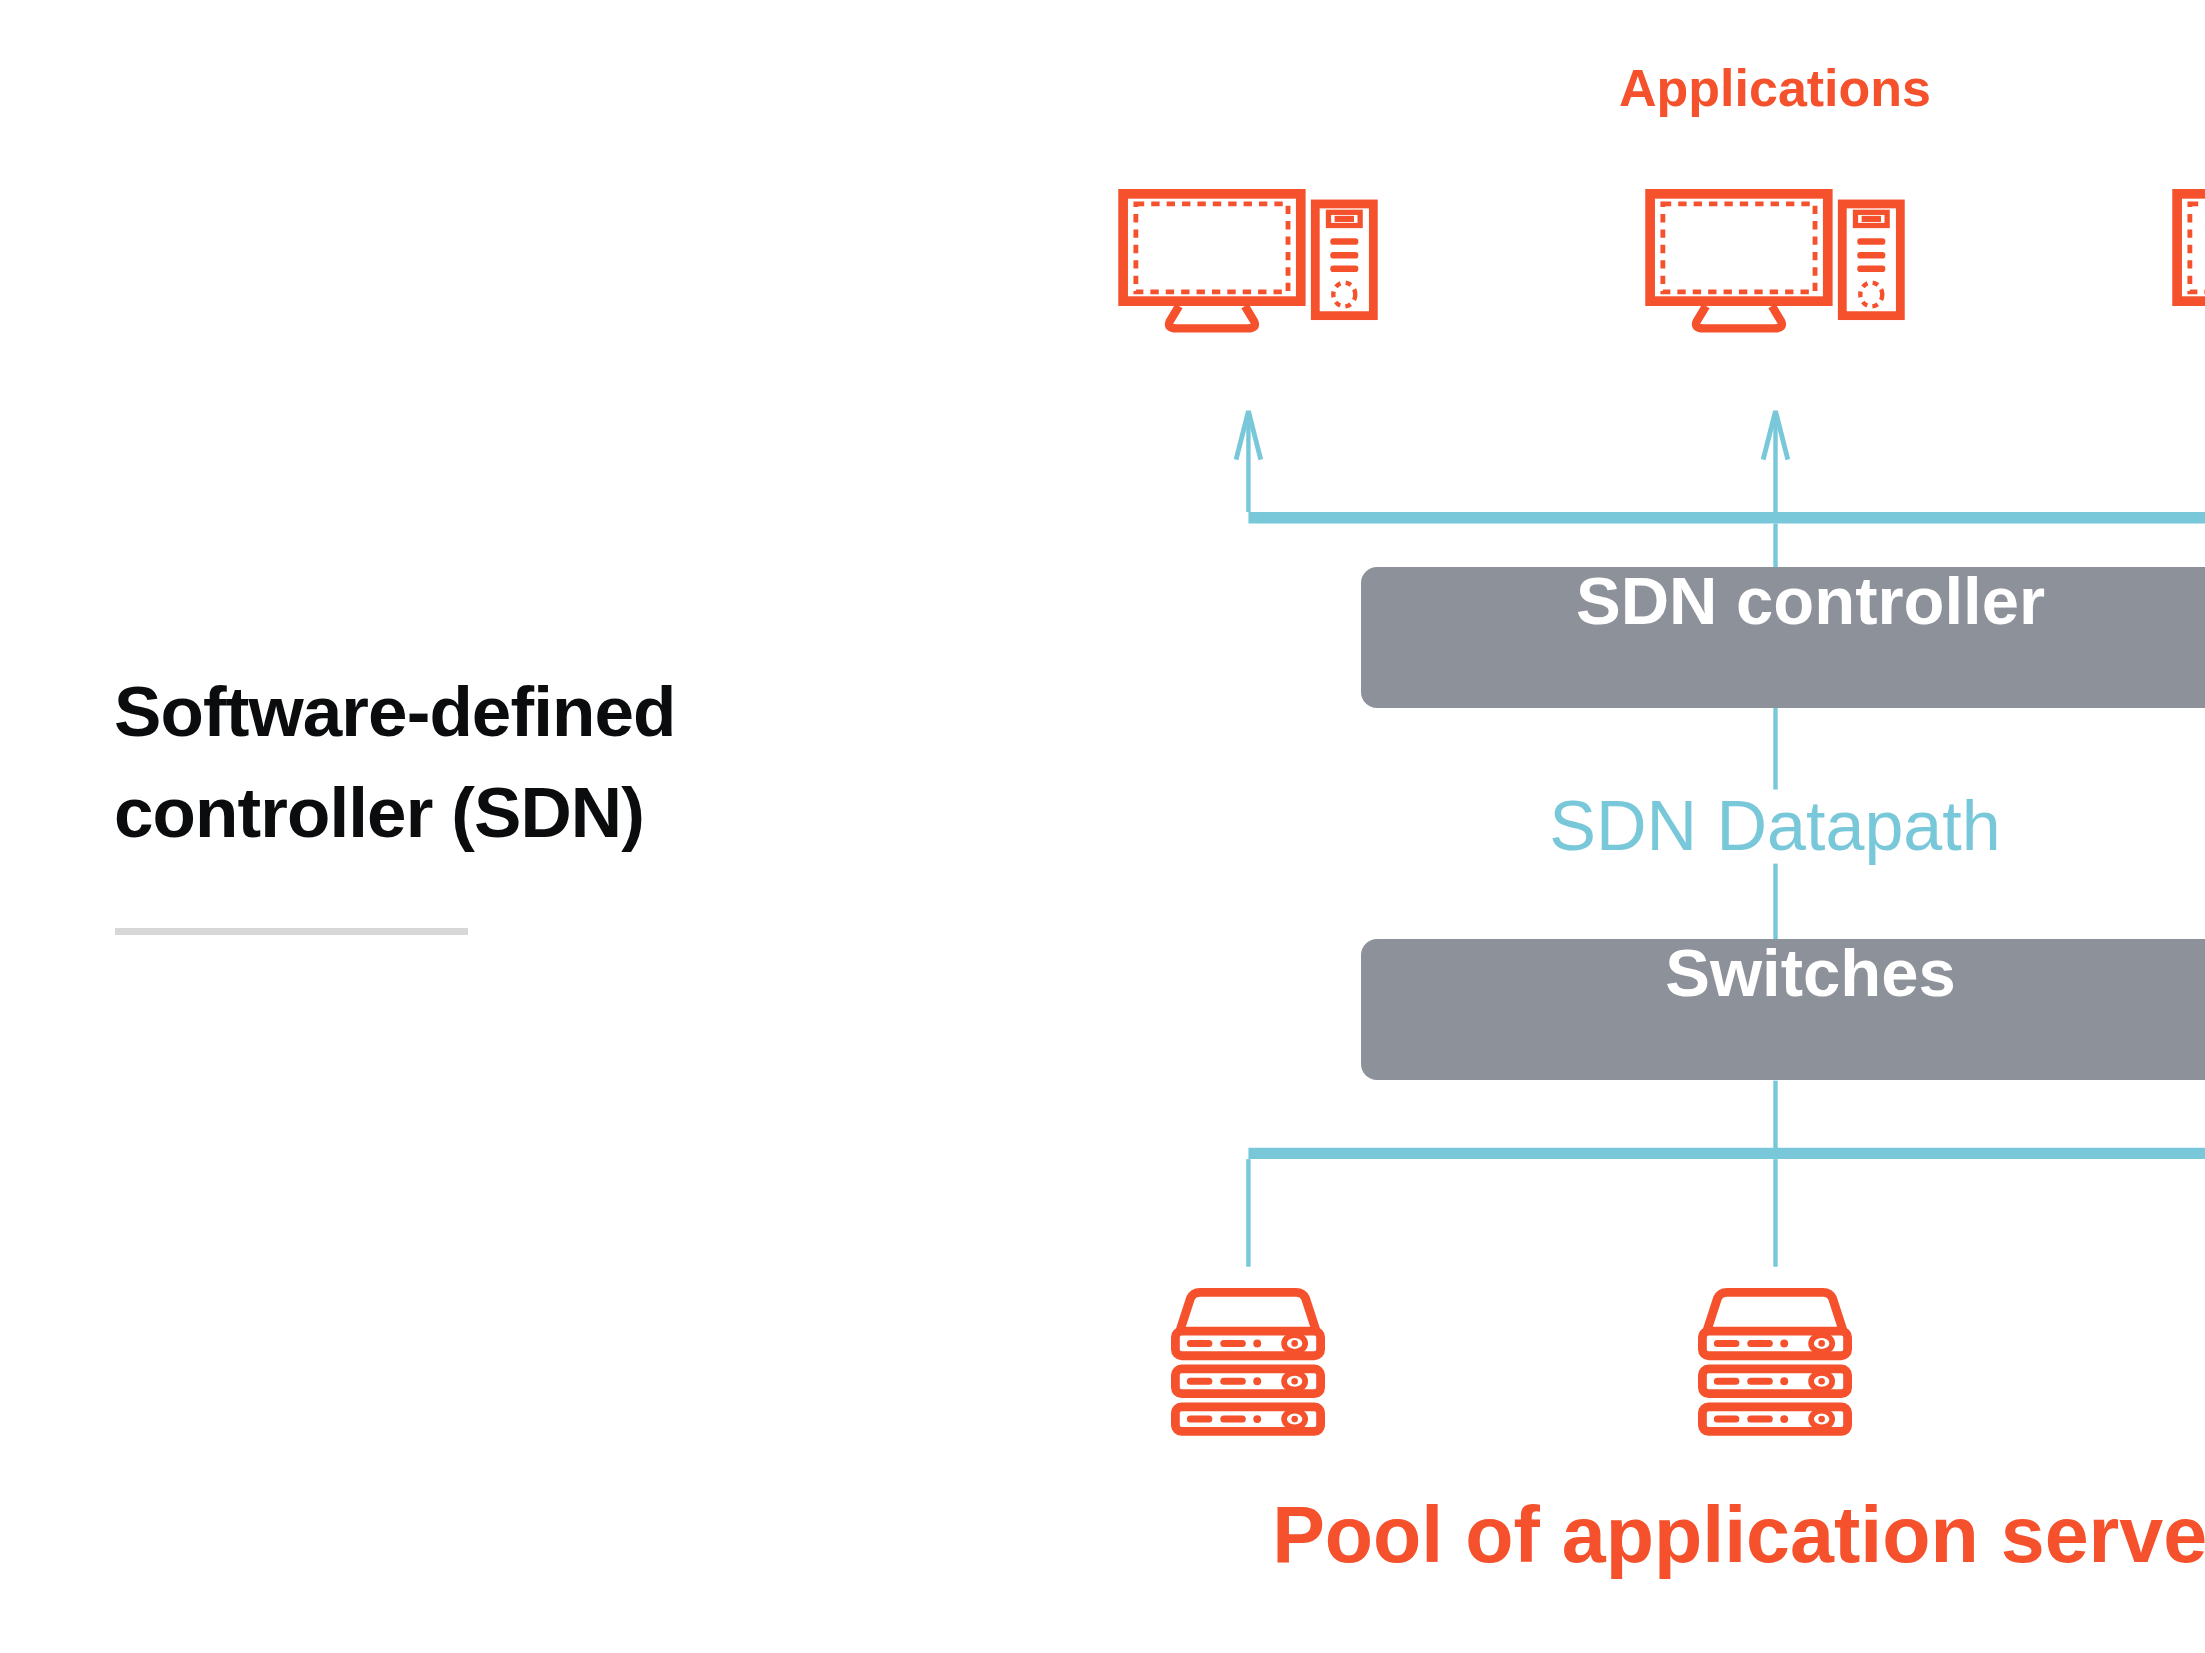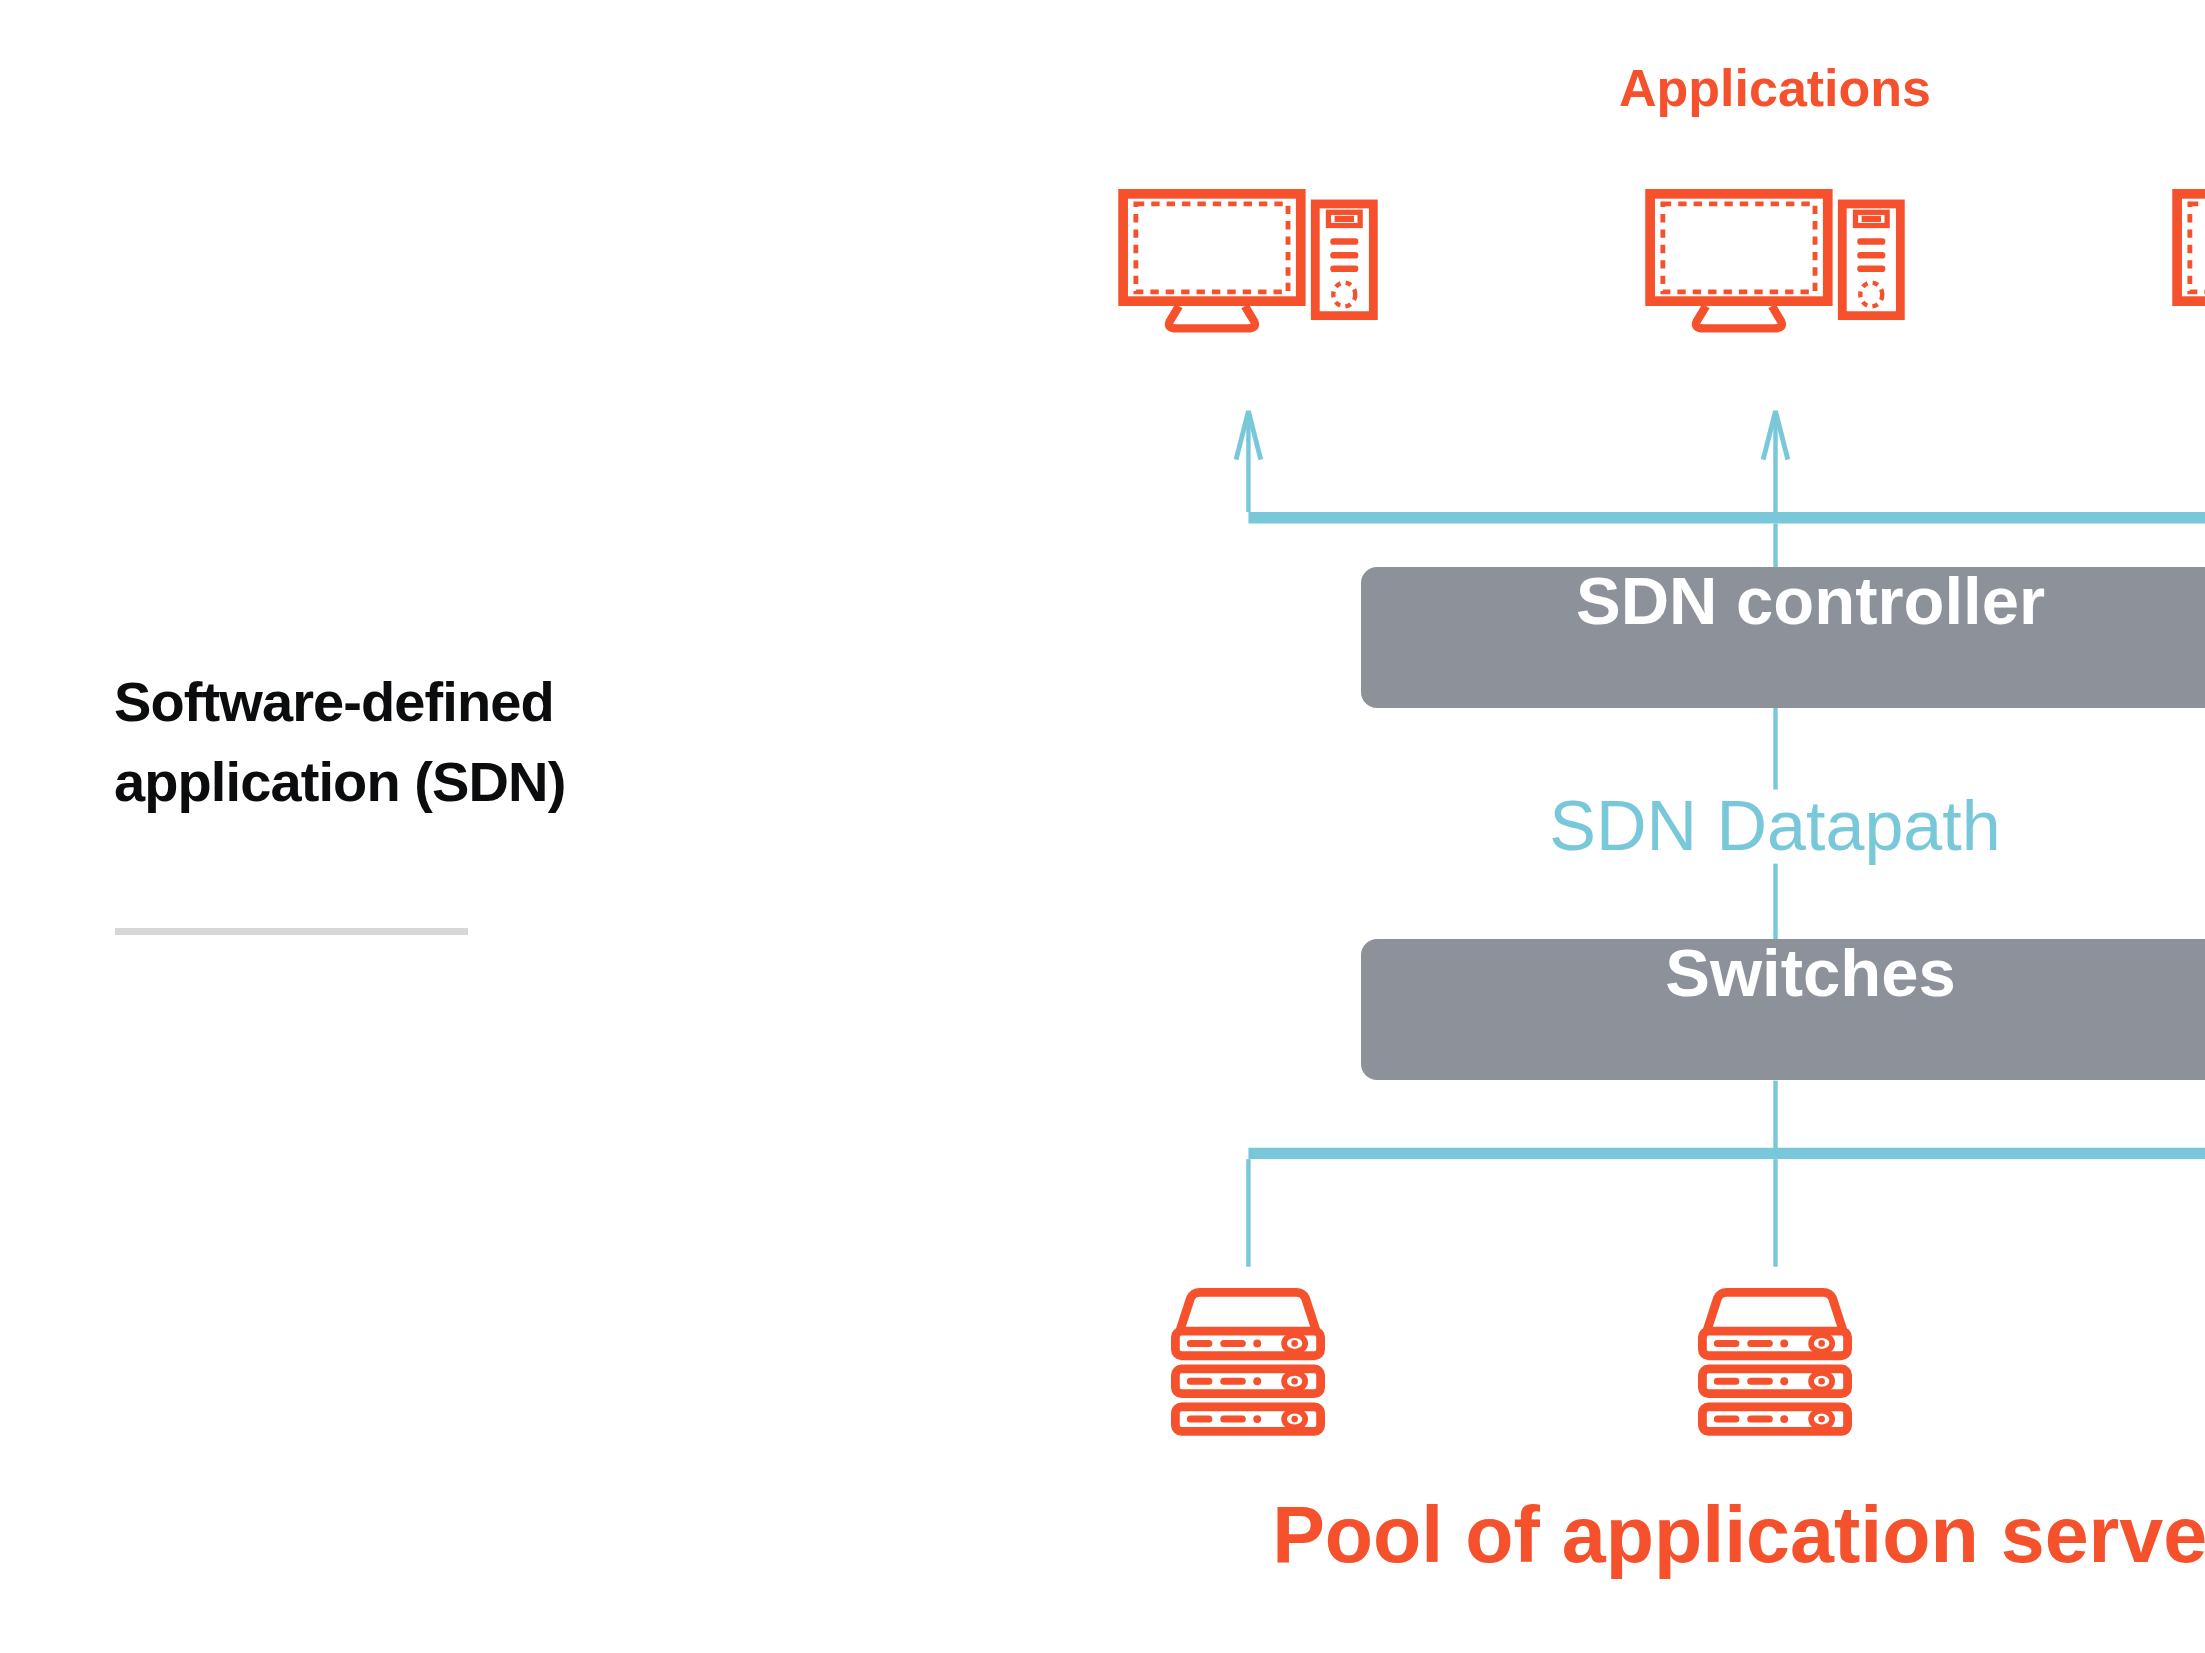--- a/index.html
+++ b/index.html
@@ -7,21 +7,21 @@
     position:relative;width:2941px;height:1654px;background:#fff;
     font-family:"Liberation Sans",sans-serif;overflow:hidden;
   }
   .abs{position:absolute;}
   
   .connectors{position:absolute;left:0;top:0;color:var(--teal,#79C8DA);}
   .connectors path{stroke:currentColor;fill:none;}
   
   .page-title{
     left:114px;top:662px;width:926px;
-    font-size:56px;font-weight:700;letter-spacing:-0.9px;line-height:1.42;
+    font-size:71px;font-weight:700;letter-spacing:-0.9px;line-height:1.42;
     color:var(--title_text,#0B0C0D);
   }
   .title-underline{left:115px;top:928px;width:353px;height:7px;background:var(--underline_gray,#D7D7D7);}
   
   .apps-heading{
     left:1775px;top:62px;transform:translateX(-50%);
     font-size:52px;font-weight:700;color:var(--orange,#F4512C);white-space:nowrap;line-height:1;
   }
   .servers-caption{
     left:1777px;top:1495px;transform:translateX(-50%);
@@ -72,21 +72,21 @@
 
     <path d="M4025 2450 V2606" stroke-width="10"></path>
     <path d="M2830 2615 H5220" stroke-width="26"></path>
     <path d="M2830 2628 V2872" stroke-width="10"></path>
     <path d="M4025 2628 V2872" stroke-width="10"></path>
     <path d="M5220 2628 V2872" stroke-width="10"></path>
   </svg>
 
   <div class="abs page-title">
     <div>Software-defined</div>
-    <div>application (SDN)</div>
+    <div>controller (SDN)</div>
   </div>
   <div class="abs title-underline"></div>
 
   <div class="abs apps-heading">Applications</div>
 
   <div class="abs icon computer c1">
     <svg viewBox="0 0 590 332">
       <rect x="11" y="11" width="404" height="244" fill="none" stroke="currentColor" stroke-width="22"></rect>
       <rect x="40" y="34" width="346" height="200" fill="none" stroke="currentColor" stroke-width="11" stroke-dasharray="19 16"></rect>
       <path d="M138 266 L117 301 Q110 317 132 317 L294 317 Q316 317 309 301 L288 266" fill="none" stroke="currentColor" stroke-width="19"></path>

